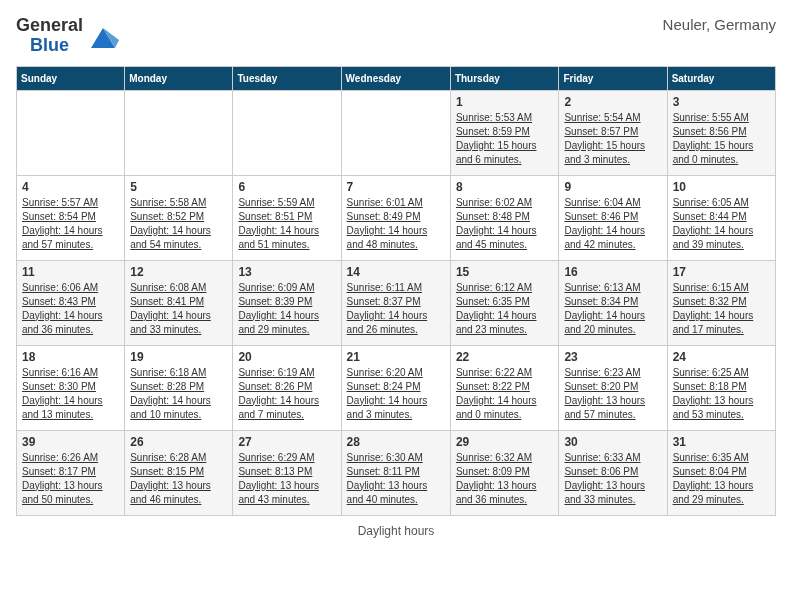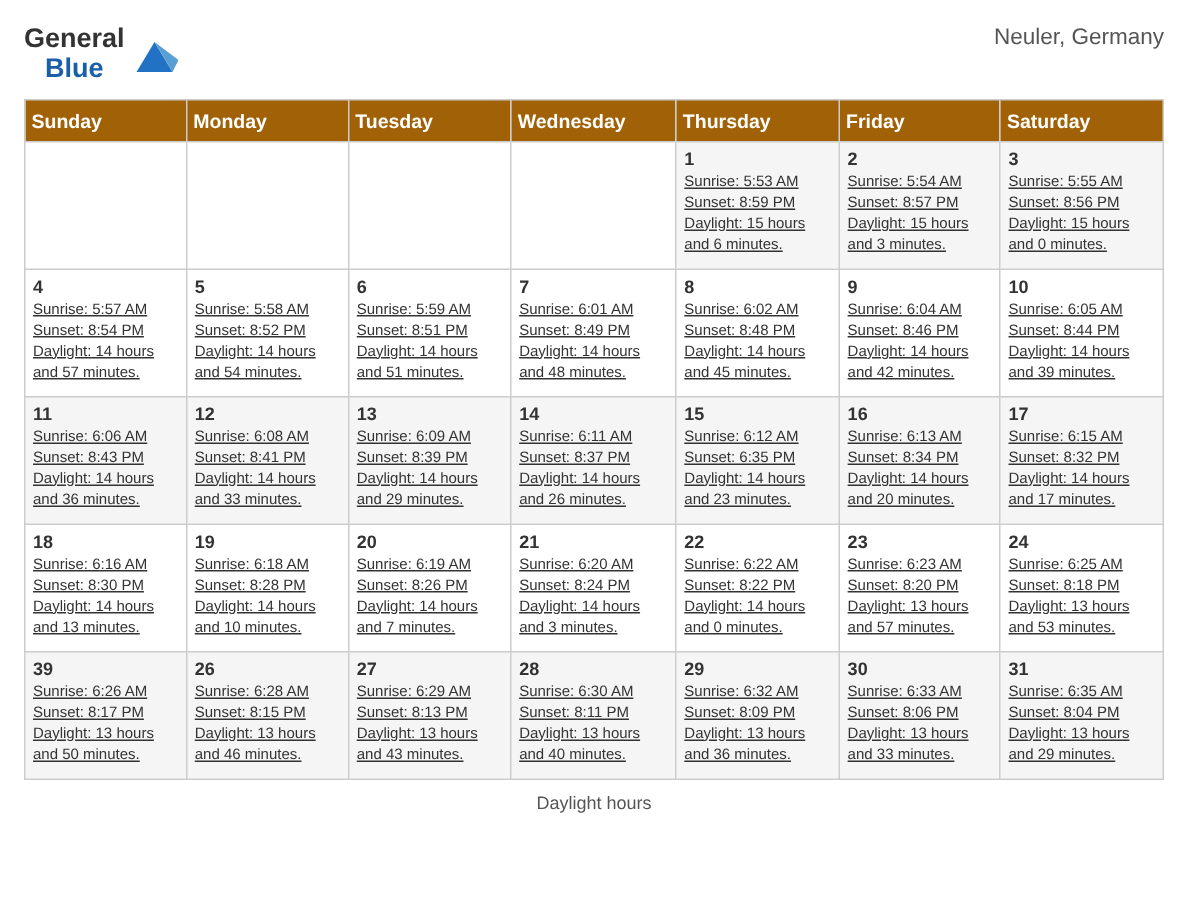--- a/index.html
+++ b/index.html
@@ -43,23 +43,23 @@
     }
     .location {
       font-size: 15px;
       color: #555;
     }
     table {
       width: 100%;
       border-collapse: collapse;
     }
     thead tr th {
-      background-color: #a16207;
+      background-color: #0c4a6e;
       color: #fff;
-      font-size: 13px;
+      font-size: 10px;
       font-weight: bold;
       padding: 6px 4px;
       text-align: left;
       border: 1px solid #ccc;
     }
     tbody tr td {
       vertical-align: top;
       border: 1px solid #ccc;
       padding: 4px 5px;
       width: 113px;

